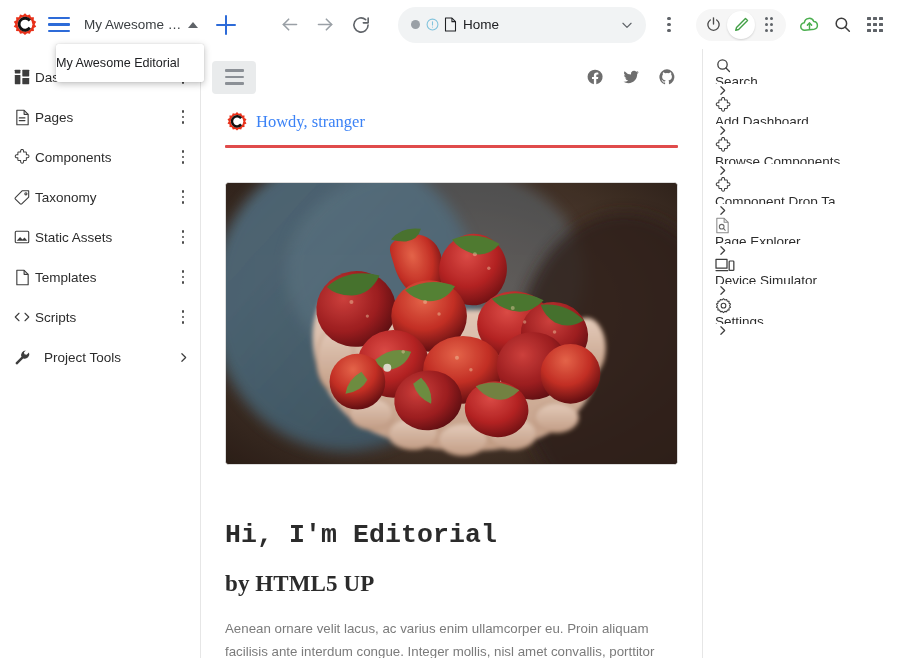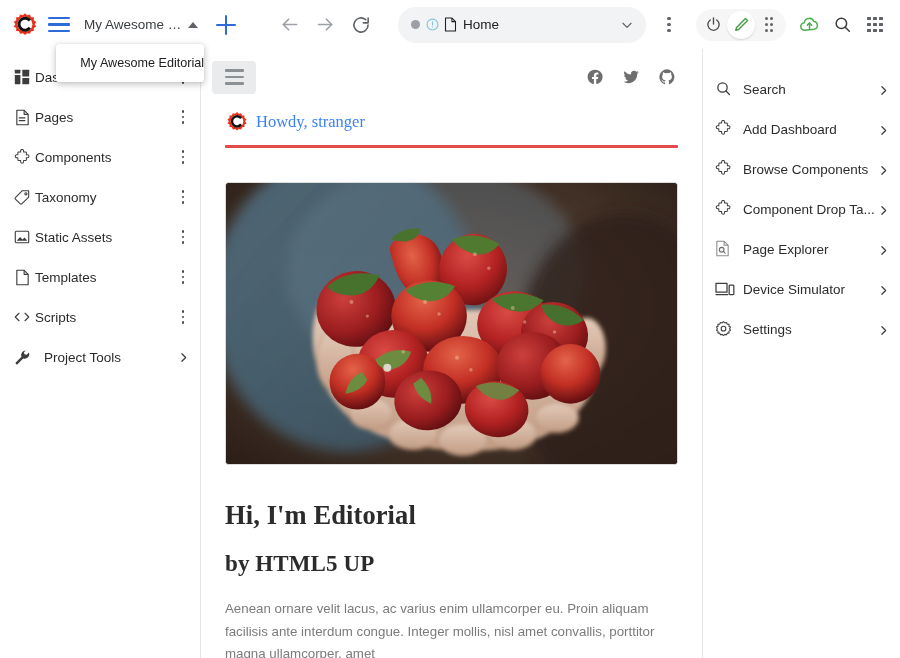--- a/index.html
+++ b/index.html
@@ -77,21 +77,21 @@
   .dots9 { display:grid; grid-template-columns:repeat(3,3.3px); grid-template-rows:repeat(3,3.3px); gap:2.6px; }
   .dots9 i { width:3.3px; height:3.3px; background:#5f6368; border-radius:0.5px; display:block; }
   .dots6 { display:grid; grid-template-columns:repeat(2,3.2px); grid-template-rows:repeat(3,3.2px); gap:2.6px; }
   .dots6 i { width:3.2px; height:3.2px; background:#5f6368; border-radius:50%; display:block; }
 
   
   .site-dropdown {
     position:absolute; left:56px; top:44px; width:148px; height:38px;
     background:#ffffff; border-radius:2px;
     box-shadow: 0 2px 7px rgba(0,0,0,0.26), 0 0 1px rgba(0,0,0,0.22);
-    display:flex; align-items:center; justify-content:flex-end;
+    display:flex; align-items:center; justify-content:flex-start;
     z-index: 60;
   }
   .site-dropdown span { font-size:12.6px; color:#202124; white-space:nowrap; }
 
   
   .lsidebar {
     position:absolute; left:0; top:49px; width:201px; height:609px;
     background:#ffffff; border-right:1px solid #e6e6e6;
     padding-top:8px; z-index:20;
   }
@@ -104,21 +104,21 @@
   .lkebab { width:18px; height:26px; display:flex; flex-direction:column; align-items:center; justify-content:center; gap:2.6px; cursor:pointer; flex:0 0 auto;}
   .lkebab i { width:2.9px; height:2.9px; background:#4a4a4a; border-radius:50%; display:block; }
   .lchev { width:18px; display:flex; align-items:center; justify-content:center; flex:0 0 auto;}
 
   
   .rsidebar {
     position:absolute; left:702px; top:49px; width:198px; height:609px;
     background:#ffffff; border-left:1px solid #e6e6e6;
     padding-top:8px; z-index:20;
   }
-  .rrow { height:40px; display:flex; align-items:flex-end; padding:0 10px 0 12px; cursor:pointer; }
+  .rrow { height:40px; display:flex; align-items:flex-start; padding:0 10px 0 12px; cursor:pointer;flex-direction:column; }
   .rrow .ricon { width:28px; flex:0 0 auto; display:flex; align-items:center; color:#3d3d3d; }
   .rrow .rlabel { flex:1 1 auto; font-size:13.5px; color:#2c2c2c; white-space:nowrap; overflow:hidden; text-overflow:ellipsis; }
   .rchev { width:14px; flex:0 0 auto; display:flex; align-items:center; justify-content:center;}
 
   
   .preview {
     position:absolute; left:201px; top:49px; width:501px; height:609px;
     background:#ffffff; overflow:hidden;
   }
   .pv-topbar { height:48px; display:flex; align-items:center; padding:8px 26px 0 11px; }
@@ -136,21 +136,21 @@
   .pv-howdy-text { font-family:"Liberation Serif", serif; font-size:16.5px; color:#3b82f6; }
   .pv-rule { margin-top:12px; height:3px; background:#e04b4b; border-radius:1px; }
 
   .pv-hero {
     margin-top:34px; width:453px; height:283px; border-radius:4px;
     border:1px solid #dcdcdc; overflow:hidden; position:relative; background:#3a2b24;
   }
   .pv-hero svg { display:block; width:100%; height:100%; }
 
   .pv-h1 {
-    margin-top:34px; font-family:Liberation Serif, serif; font-weight:bold;
+    margin-top:54px; font-family:Liberation Mono, monospace; font-weight:bold;
     font-size:26.5px; color:#2b2b2b; letter-spacing:0.1px; line-height:1.25;
   }
   .pv-h2 {
     margin-top:14px; font-family:"Liberation Serif", serif; font-weight:bold;
     font-size:23px; color:#2b2b2b; letter-spacing:0.1px; line-height:1.25;
   }
   .pv-p {
     margin-top:19px; font-size:13.3px; color:#7b7b7b; line-height:1.72; max-width:456px;
   }
 </style>

